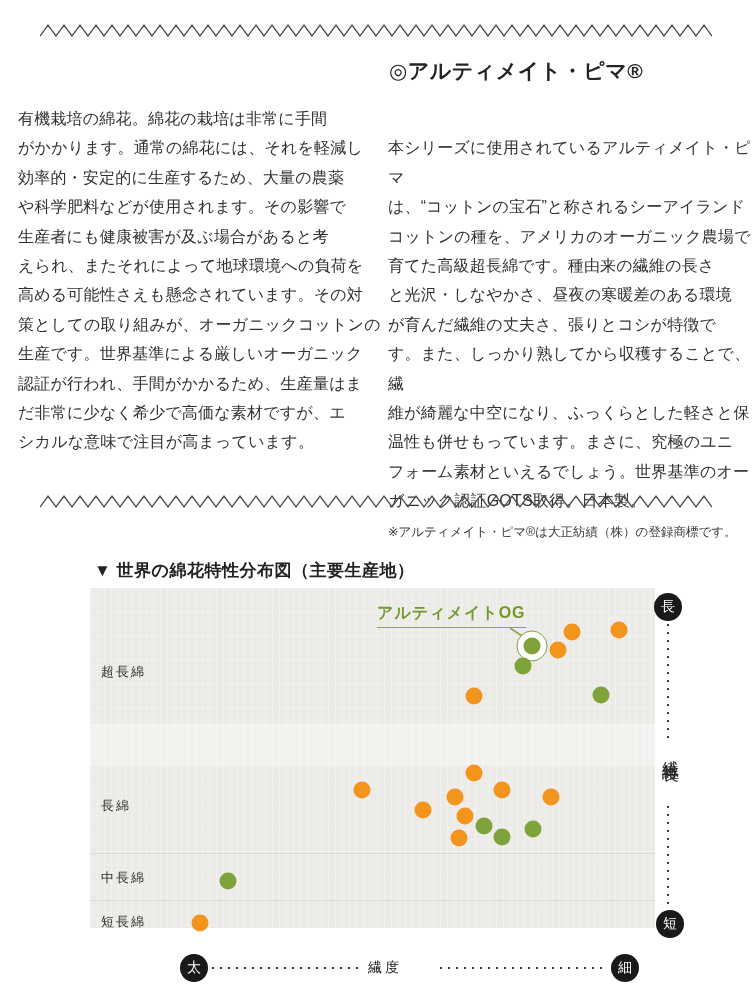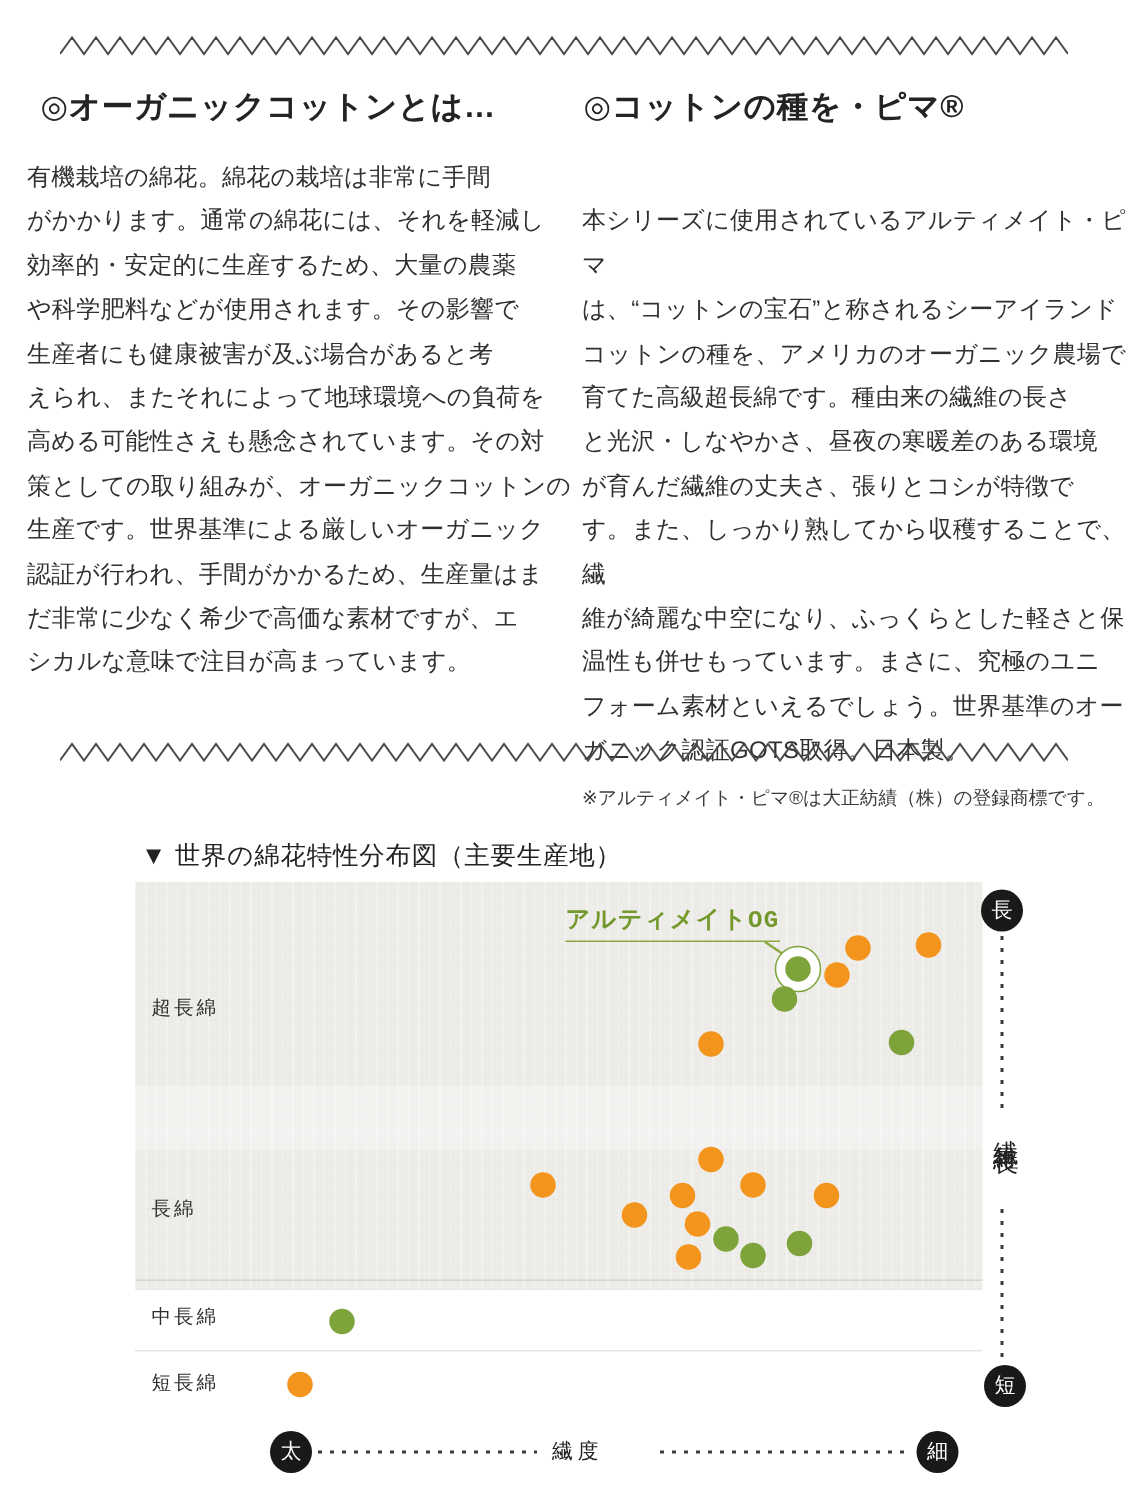--- a/index.html
+++ b/index.html
@@ -12,30 +12,30 @@
 
   .heading{position:absolute;top:57px;font-size:21px;font-weight:600;color:#232323;letter-spacing:.5px;white-space:nowrap;}
   #heading-left{left:27px;}
   #heading-right{left:389px;}
 
   .body-col{position:absolute;top:104px;width:364px;font-size:16px;line-height:29.4px;color:#303030;white-space:pre-line;letter-spacing:.2px;}
   #body-left{left:18px;}
   #body-right{left:388px;}
   .note{font-size:12.5px;line-height:18px;color:#3a3a3a;margin-top:7px;letter-spacing:0;}
 
-  #chart-title{position:absolute;left:94px;top:559px;font-size:17px;font-weight:400;color:#222;letter-spacing:.5px;}
+  #chart-title{position:absolute;left:94px;top:559px;font-size:17px;font-weight:700;color:#222;letter-spacing:.5px;}
   #chart-legend{position:absolute;left:434px;top:561px;display:flex;gap:16px;align-items:center;}
   .legend-item{display:flex;align-items:center;gap:6px;font-size:15px;color:#333;}
   .legend-swatch{width:15px;height:15px;border-radius:50%;display:inline-block;}
 
-  #plot{position:absolute;left:90px;top:588px;width:565px;height:272px;
+  #plot{position:absolute;left:90px;top:588px;width:565px;height:340px;
         background:
           repeating-linear-gradient(90deg, rgba(255,255,255,.30) 0 1px, rgba(0,0,0,0) 1px 7px),
           repeating-linear-gradient(0deg, rgba(0,0,0,.015) 0 1px, rgba(0,0,0,0) 1px 6px),
-          #edece8; font-family: Liberation Mono, monospace;}
+          #edece8;}
   .band-line{position:absolute;left:0;width:100%;height:1px;background:rgba(120,120,115,.18);}
   .band-strip{position:absolute;left:0;width:100%;top:136px;height:42px;background:rgba(255,255,255,.35);}
   .band-label{position:absolute;transform:translateY(-50%);font-size:13px;color:#2e2e2e;letter-spacing:2px;white-space:nowrap;}
   .dot{position:absolute;width:17px;height:17px;border-radius:50%;transform:translate(-50%,-50%);}
   .ring{position:absolute;width:29px;height:29px;border-radius:50%;background:#fff;transform:translate(-50%,-50%);display:flex;align-items:center;justify-content:center;}
   .ring .dot{position:static;transform:none;}
 
   #annotation-label{position:absolute;left:287px;top:15px;font-size:16px;font-weight:700;color:#73982c;letter-spacing:1px;padding-bottom:3px;border-bottom:1.5px solid #8aa83f;white-space:nowrap;}
   #annotation-svg{position:absolute;left:0;top:0;width:565px;height:352px;pointer-events:none;}
 
@@ -55,22 +55,21 @@
 </style>
 </head>
 <body>
 
 <div id="page">
 
   <svg id="zigzag-top" class="zigzag" viewBox="0 0 672 18">
       <polyline points="0,14 8,3 16,14 24,3 32,14 40,3 48,14 56,3 64,14 72,3 80,14 88,3 96,14 104,3 112,14 120,3 128,14 136,3 144,14 152,3 160,14 168,3 176,14 184,3 192,14 200,3 208,14 216,3 224,14 232,3 240,14 248,3 256,14 264,3 272,14 280,3 288,14 296,3 304,14 312,3 320,14 328,3 336,14 344,3 352,14 360,3 368,14 376,3 384,14 392,3 400,14 408,3 416,14 424,3 432,14 440,3 448,14 456,3 464,14 472,3 480,14 488,3 496,14 504,3 512,14 520,3 528,14 536,3 544,14 552,3 560,14 568,3 576,14 584,3 592,14 600,3 608,14 616,3 624,14 632,3 640,14 648,3 656,14 664,3 672,14" fill="none" stroke="#4a4a4a" stroke-width="1.3"></polyline>
     </svg>
 
-  <div id="heading-left" class="heading">◎オーガニックコットンとは…</div>
-  <div id="heading-right" class="heading">◎コットンの種を・ピマ®</div>
+  <div id="heading-right" class="heading">◎アルティメイト・ピマ®</div>
 
   <div id="body-left" class="body-col">有機栽培の綿花。綿花の栽培は非常に手間
 がかかります。通常の綿花には、それを軽減し
 効率的・安定的に生産するため、大量の農薬
 や科学肥料などが使用されます。その影響で
 生産者にも健康被害が及ぶ場合があると考
 えられ、またそれによって地球環境への負荷を
 高める可能性さえも懸念されています。その対
 策としての取り組みが、オーガニックコットンの
 生産です。世界基準による厳しいオーガニック

